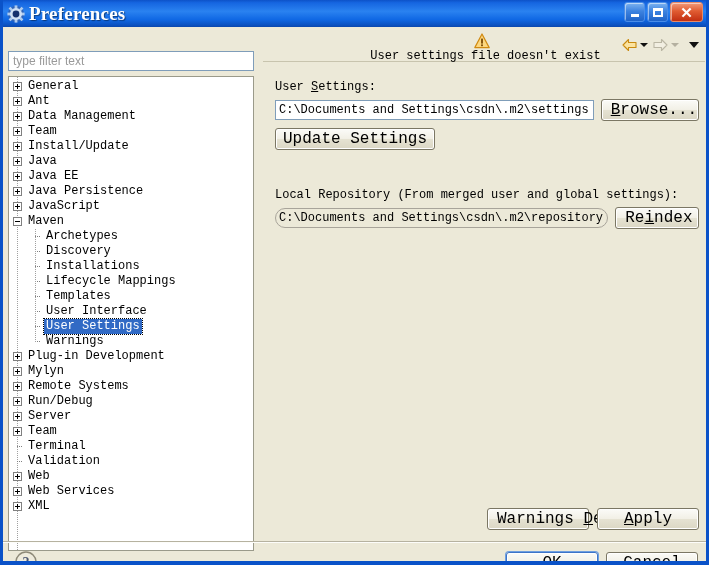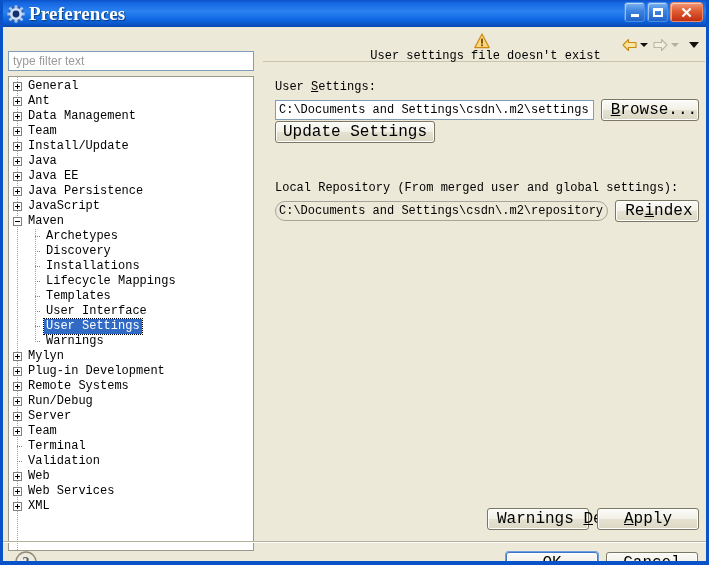--- a/index.html
+++ b/index.html
@@ -304,21 +304,21 @@
     border-radius: 3px;
     box-shadow: inset 0 0 0 1px #ffffff;
     padding: 2px 9px;
     height: 22px;
     box-sizing: border-box;
     line-height: 16px;
     white-space: nowrap;
     cursor: default;
   }
   .btn.browse { min-width: 66px; }
-  .btn.update { padding: 2px 7px; }
+  .btn.update { margin-top: 7px; padding: 2px 7px; }
   .btn.reindex { min-width: 66px; }
   .spacer-lg { height: 38px; }
 
   
   .page-buttons {
     position: absolute;
     right: 6px;
     bottom: 4px;
     display: flex;
     gap: 8px;
@@ -471,25 +471,25 @@
           <div class="tree-row child selected">
             <span class="twisty-spacer"></span>
             <span class="tree-label">User Settings</span>
           </div>
           <div class="tree-row child">
             <span class="twisty-spacer"></span>
             <span class="tree-label">Warnings</span>
           </div>
           <div class="tree-row">
             <span class="twisty plus"></span>
+            <span class="tree-label">Plug-in Development</span>
+          </div>
+          <div class="tree-row">
+            <span class="twisty plus"></span>
             <span class="tree-label">Mylyn</span>
-          </div>
-          <div class="tree-row">
-            <span class="twisty plus"></span>
-            <span class="tree-label">Plug-in Development</span>
           </div>
           <div class="tree-row">
             <span class="twisty plus"></span>
             <span class="tree-label">Remote Systems</span>
           </div>
           <div class="tree-row">
             <span class="twisty plus"></span>
             <span class="tree-label">Run/Debug</span>
           </div>
           <div class="tree-row">

